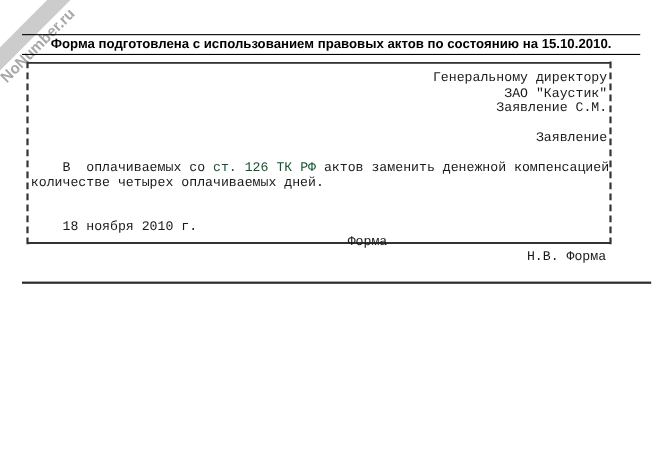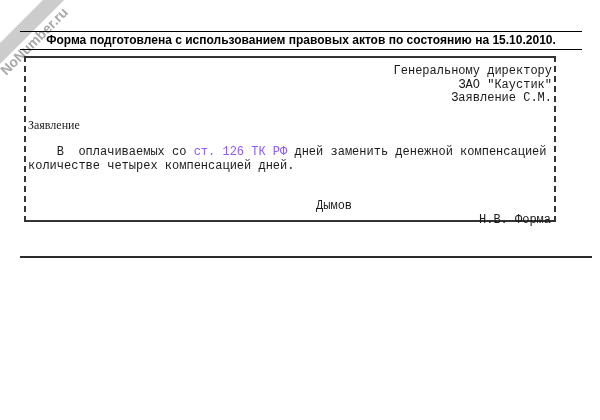--- a/index.html
+++ b/index.html
@@ -36,22 +36,22 @@
     border-top:2px solid #333; border-bottom:2px solid #333;
     border-left:2px dashed #333; border-right:2px dashed #333;
     padding:7px 2px 0 2px;
   }
   .doc-line {
     font-family:"Liberation Mono", monospace;
     font-size:12px; line-height:13.5px; height:13.5px;
     color:#1a1a1a; white-space:pre; overflow:visible;
   }
   .align-right  { text-align:right; }
-  .align-center { text-align:left;font-family:Liberation Serif, serif; }
-  .legal-link { color:#8b5cf6; text-decoration:none; }
+  .align-center { text-align:right; }
+  .legal-link { color:#14532d; text-decoration:none; }
   .sig-row { position:relative; }
   .sig-date { position:absolute; left:4ch; }
   .sig-sign { position:absolute; left:40ch; }
   .sig-name { position:absolute; right:1px; }
 
   
   .separator {
     position:absolute; left:20px; top:256px; width:572px; height:0;
     border-top:2px solid #2b2b2b; z-index:1;
   }
@@ -71,28 +71,29 @@
     <div class="doc-line align-right">Генеральному директору</div>
     <div class="doc-line align-right">ЗАО "Каустик"</div>
     <div class="doc-line align-right">Заявление С.М.</div>
 
     <div class="doc-line"></div>
 
     <div class="doc-line align-center">Заявление</div>
 
     <div class="doc-line"></div>
 
-    <div class="doc-line"><span>    В  оплачиваемых со </span><span class="legal-link">ст. 126 ТК РФ</span><span> дней заменить денежной компенсацией</span></div>
+    <div class="doc-line"><span>    В  оплачиваемых со </span><span class="legal-link">ст. 126 ТК РФ</span><span> актов заменить денежной компенсацией</span></div>
 
-    <div class="doc-line">количестве четырех компенсацией дней.</div>
+    <div class="doc-line">количестве четырех оплачиваемых дней.</div>
 
     <div class="doc-line"></div>
 
     <div class="doc-line sig-row">
-      <span class="sig-sign">Дымов</span>
+      <span class="sig-date">18 ноября 2010 г.</span>
+      <span class="sig-sign">Форма</span>
       <span class="sig-name">Н.В. Форма</span>
     </div>
 
   </div>
 
   <div class="separator"></div>
 
 </div>
 
 </body></html>

